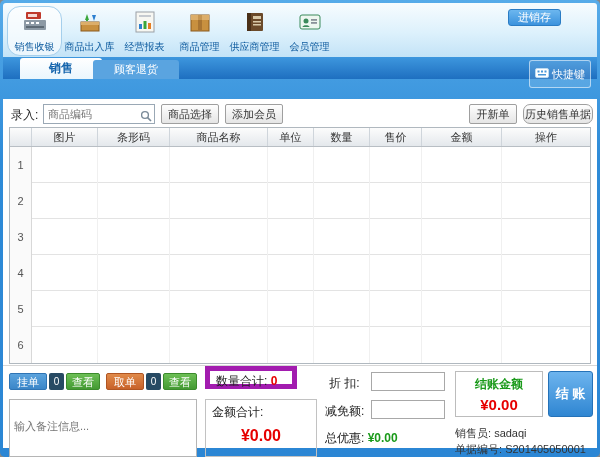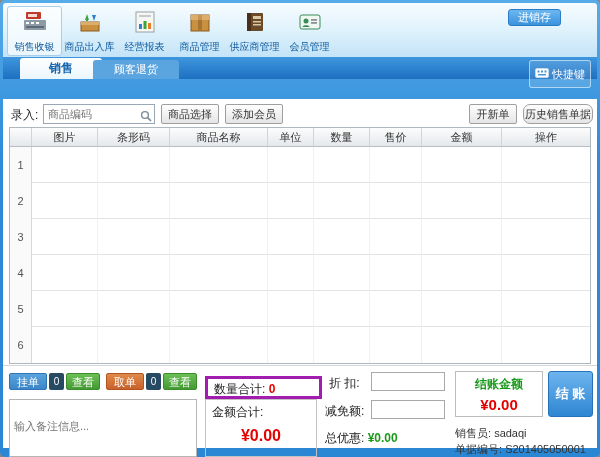--- a/index.html
+++ b/index.html
@@ -3,21 +3,21 @@
 <meta charset="utf-8">
 <style>
   *{margin:0;padding:0;box-sizing:border-box;}
   html,body{width:600px;height:457px;}
   body{font-family:"Liberation Sans","DejaVu Sans",sans-serif;background:#888;}
   .window{position:relative;width:600px;height:457px;background:linear-gradient(180deg,#56abe9,#2e8bd8 35%,#2b86d4);border-radius:5px;overflow:hidden;}
 
   
   .toolbar-area{position:absolute;left:3px;right:3px;top:3px;height:54px;background:linear-gradient(180deg,#f7fcfe,#ddf1fc 55%,#c3e3f7);border-radius:3px 3px 0 0;}
   .toolbar-items{position:absolute;left:4px;top:3px;display:flex;}
-  .tb-item{width:55px;display:flex;flex-direction:column;align-items:center;padding:2px 4px 1px;border:1px solid transparent;border-radius:3px;cursor:pointer;}
+  .tb-item{width:55px;display:flex;flex-direction:column;align-items:center;padding:2px 4px 1px;border:1px solid transparent;border-radius:13px;cursor:pointer;}
   .tb-item.active{background:rgba(255,255,255,.65);border-color:#a5cfec;}
   .tb-label{font-size:10px;color:#0c5a9e;margin-top:1px;white-space:nowrap;}
   .inv-btn{position:absolute;top:6px;right:36px;height:17px;padding:0 9px;background:linear-gradient(#6cb7ef,#3b92dd);border:1px solid #2a7cc4;border-radius:3px;color:#fff;font-size:11px;line-height:15px;cursor:pointer;}
 
   
   .tabstrip{position:absolute;left:3px;right:3px;top:57px;height:22px;background:linear-gradient(180deg,#3e97de,#1e6fc0);}
   .tab-active{position:absolute;left:5px;top:1px;width:82px;height:21px;background:linear-gradient(#ffffff,#eaf6fd);border-radius:3px 3px 0 0;color:#1565ad;font-weight:bold;font-size:12px;text-align:center;line-height:21px;cursor:pointer;margin-left:12px;}
   .tab-inactive{position:absolute;left:90px;top:3px;width:86px;height:19px;background:#5aa4e0;border-radius:3px 3px 0 0;color:#fff;font-size:11px;text-align:center;line-height:19px;cursor:pointer;}
   .shortcut{position:absolute;right:6px;top:3px;height:28px;display:flex;align-items:center;gap:3px;color:#fff;font-size:11px;border:1px solid rgba(255,255,255,.55);border-radius:3px;padding:0 5px;background:rgba(255,255,255,.12);cursor:pointer;}
 
@@ -47,21 +47,21 @@
   
   .divider{position:absolute;left:0;right:0;top:266px;border-top:1px solid #d6d6d6;}
   .sbtn{position:absolute;top:274px;height:17px;border-radius:2px;font-size:11px;color:#fff;text-align:center;line-height:16px;cursor:pointer;}
   .hold-btn{left:6px;width:38px;background:linear-gradient(#5ba3dd,#3b86c8);border:1px solid #2f74b4;}
   .hold-count{left:46px;width:15px;background:#274a63;font-size:10px;line-height:17px;}
   .hold-view{left:63px;width:34px;background:linear-gradient(#6cbf55,#449a33);border:1px solid #3b8a2c;}
   .ret-btn{left:103px;width:38px;background:linear-gradient(#e08a4a,#c8622a);border:1px solid #b05522;}
   .ret-count{left:143px;width:15px;background:#274a63;font-size:10px;line-height:17px;}
   .ret-view{left:160px;width:34px;background:linear-gradient(#6cbf55,#449a33);border:1px solid #3b8a2c;}
   .remark{position:absolute;left:6px;top:300px;width:188px;height:58px;border:1px solid #b5b5b5;font-size:11px;padding:19px 4px;resize:none;color:#333;font-family:inherit;}
-  .qty-box{position:absolute;left:202px;top:277px;width:117px;height:23px;border:3px solid #a21caf;font-size:12px;line-height:21px;padding-left:6px;color:#222;}
+  .qty-box{position:absolute;left:202px;top:267px;width:92px;height:23px;border:5px solid #a21caf;font-size:12px;line-height:21px;padding-left:6px;color:#222;}
   .red-val{color:#e60000;font-weight:bold;}
   .amt-box{position:absolute;left:202px;top:300px;width:112px;height:58px;border:1px solid #c2c2c2;}
   .amt-label{font-size:12px;padding:4px 0 0 6px;color:#222;}
   .amt-val{color:#e60000;font-weight:bold;font-size:16px;text-align:center;margin-top:6px;}
   .flabel{position:absolute;font-size:12px;color:#222;}
   .finput{position:absolute;width:74px;height:19px;border:1px solid #a8a8a8;font-family:inherit;font-size:11px;padding:0 3px;}
   .promo-val{color:#1a9a1a;font-weight:bold;}
   .checkout-box{position:absolute;left:452px;top:272px;width:88px;height:46px;border:1px solid #bcbcbc;text-align:center;}
   .checkout-label{color:#1a9a1a;font-weight:bold;font-size:12px;margin-top:4px;}
   .checkout-val{color:#e60000;font-weight:bold;font-size:15px;margin-top:3px;}

